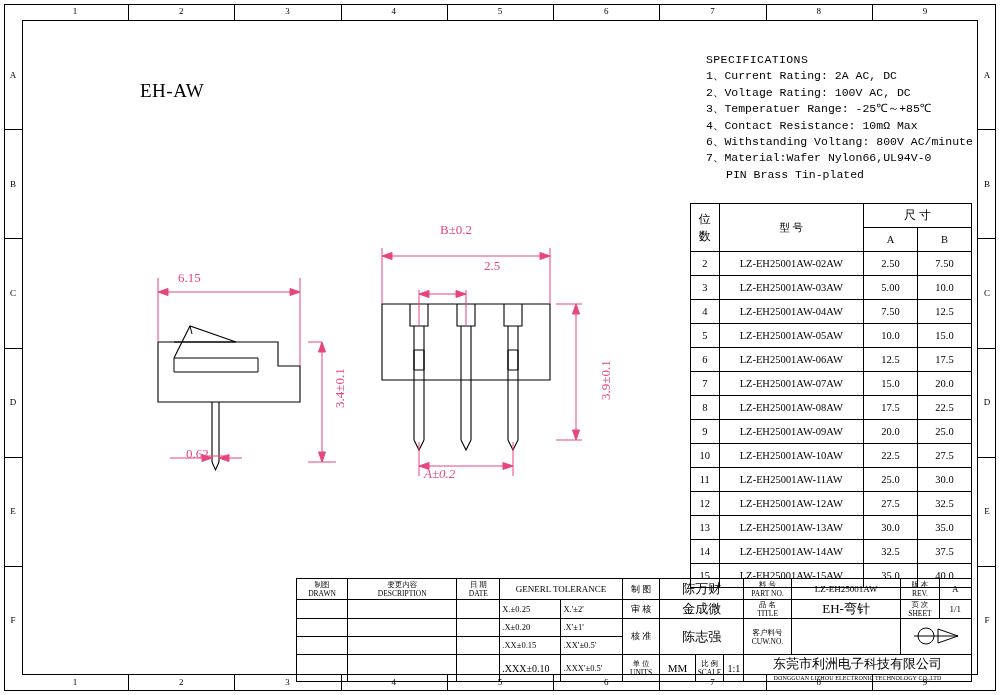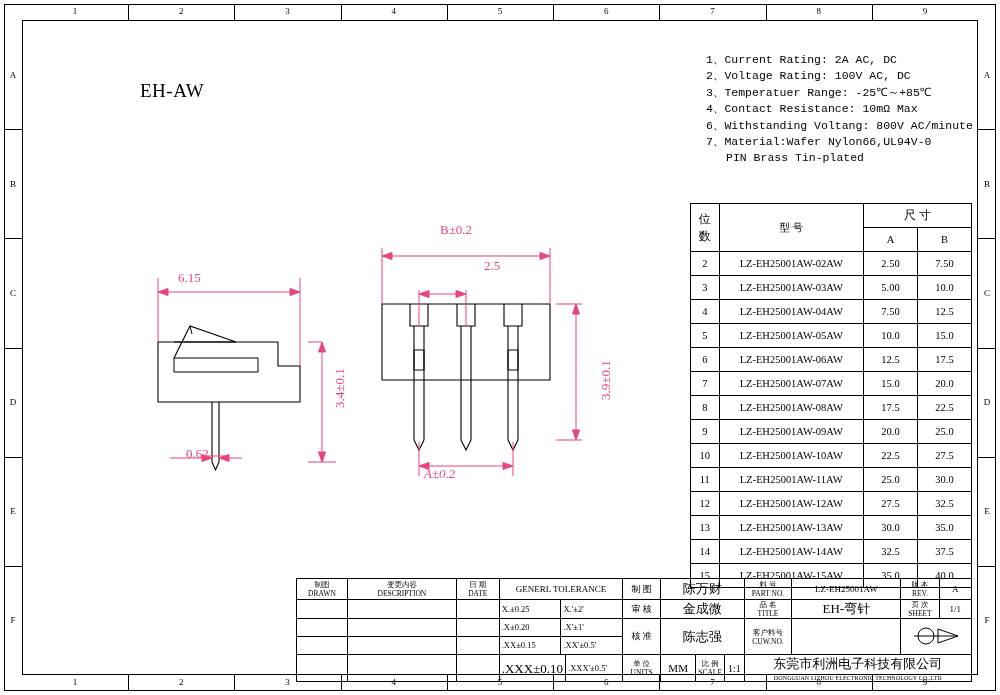--- a/index.html
+++ b/index.html
@@ -112,20 +112,21 @@
       <div class="tick" style="left:978px;top:456.6666666666667px;width:17px;height:1px;"></div>
       <div class="rulenum" style="left:7px;top:615.4166666666667px;width:12px;">F</div>
       <div class="rulenum" style="left:981px;top:615.4166666666667px;width:12px;">F</div>
       <div class="tick" style="left:5px;top:565.8333333333334px;width:17px;height:1px;"></div>
       <div class="tick" style="left:978px;top:565.8333333333334px;width:17px;height:1px;"></div>
     </div>
 
   <div class="part-title">EH-AW</div>
 
   <div class="specs">
+    <div class="hd ln">SPECIFICATIONS</div>
     <div class="ln">1、Current Rating: 2A AC, DC</div>
     <div class="ln">2、Voltage Rating: 100V AC, DC</div>
     <div class="ln">3、Temperatuer Range: -25℃～+85℃</div>
     <div class="ln">4、Contact Resistance: 10mΩ Max</div>
     <div class="ln">6、Withstanding Voltang: 800V AC/minute</div>
     <div class="ln">7、Material:Wafer Nylon66,UL94V-0</div>
     <div class="ln ind">PIN Brass Tin-plated</div>
   </div>
 
   <table class="spec-table">
@@ -426,21 +427,21 @@
         </td>
       </tr>
       <tr>
         <td style="height:22px"></td>
         <td></td>
         <td></td>
         <td class="two" style="padding:0">
           <table style="width:100%;height:100%;border:0">
             <tbody>
                   <tr>
-              <td style="border:0;border-right:1px solid #000;width:50%;font-size:13px">.XXX±0.10</td>
+              <td style="border:0;border-right:1px solid #000;width:50%;font-size:10px">.XXX±0.10</td>
               <td style="border:0;font-size:8.5px">.XXX'±0.5'</td>
             </tr>
           </tbody>
               </table>
         </td>
         <td class="two ctr">
           <b>单 位</b>
           <b>UNITS</b>
         </td>
         <td style="padding:0">

